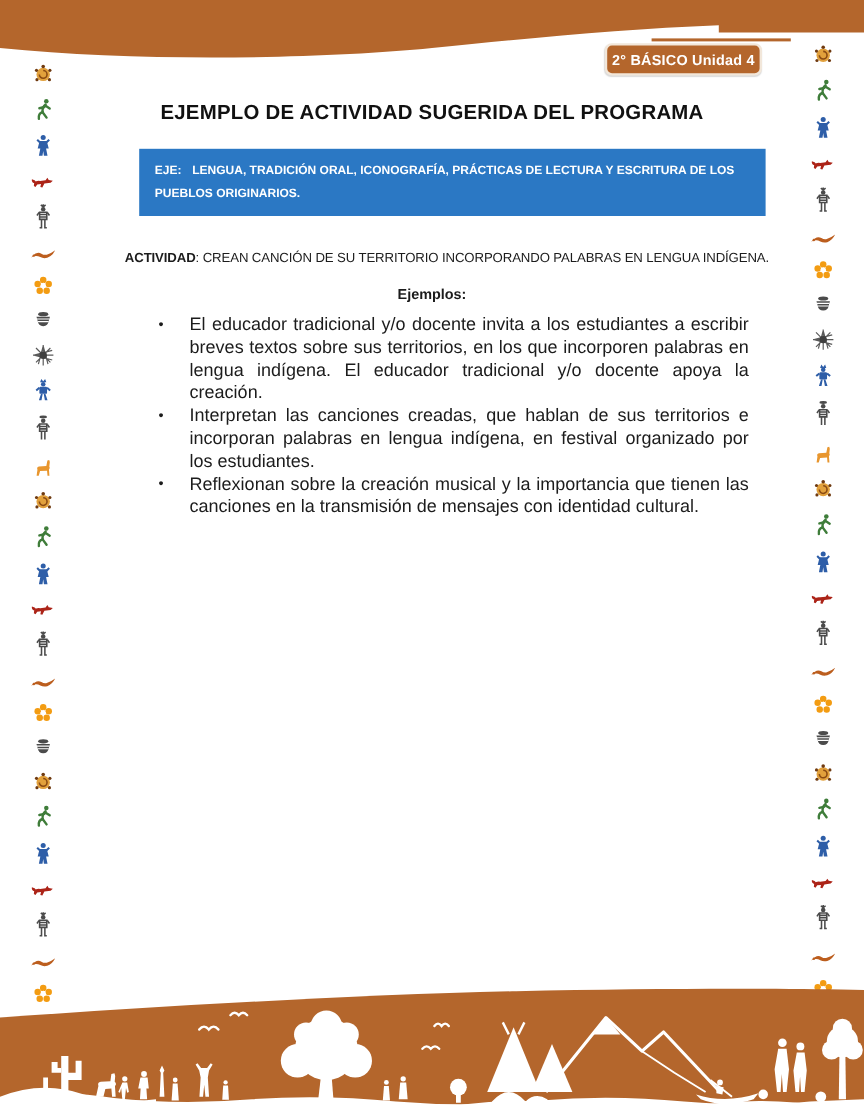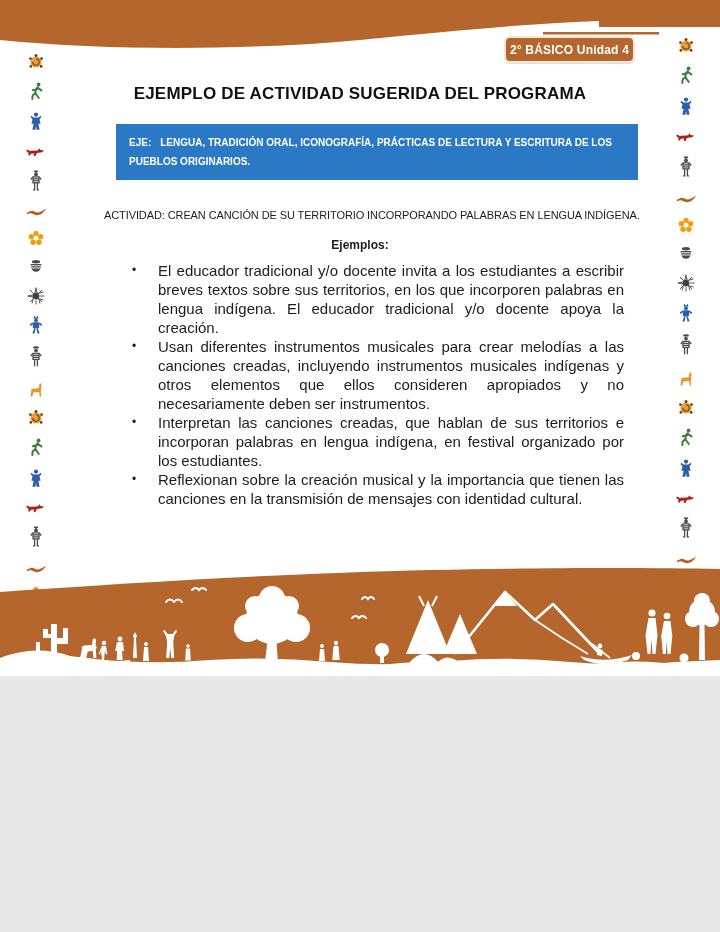--- a/index.html
+++ b/index.html
@@ -5,21 +5,21 @@
   :root{
     --orange:#B4662C;
     --blue:#2B78C4;
     --badge-border:#F2E7DA;
     --ink:#1C1C1C;
   }
   *{margin:0;padding:0;box-sizing:border-box;}
   html,body{background:#e8e8e8;}
   .page{
     position:relative;
-    width:720px;height:676px;
+    width:720px;height:932px;
     background:#ffffff;
     overflow:hidden;
     font-family:"Liberation Sans", sans-serif;
     color:var(--ink);
     margin:0 auto;
   }
   
   .header-svg{position:absolute;top:0;left:0;display:block;}
   .unit-badge{
     position:absolute;top:36px;left:504px;
@@ -51,21 +51,21 @@
     margin-left:20px;width:522px;
     background:var(--blue);
     color:#fff;font-weight:bold;font-size:10px;
     line-height:19px;padding:9px 13px;min-height:56px;
   }
   .eje-box .lbl{margin-right:9px;}
   .actividad{
     margin:29px 0 0 8px;font-size:11px;white-space:nowrap;
     letter-spacing:-.1px;
   }
-  .actividad b{font-weight:normal;text-align:right;}
+  .actividad b{font-weight:bold;text-align:right;}
   .ejemplos-label{margin:17px 0 0 0;font-size:12px;font-weight:bold;text-align:center;}
   .ejemplos-list{
     margin-top:9px;list-style:none;
   }
   .ejemplos-list li{
     position:relative;padding-left:62px;width:528px;
     font-size:15px;line-height:19px;text-align:justify;
   }
   .ejemplos-list li::before{
     content:"\2022";position:absolute;left:36px;top:0;
@@ -627,21 +627,20 @@
     </div>
 
     <p class="actividad">
       <b>ACTIVIDAD</b><span>: CREAN CANCIÓN DE SU TERRITORIO INCORPORANDO PALABRAS EN LENGUA INDÍGENA.</span>
     </p>
 
     <p class="ejemplos-label">Ejemplos:</p>
 
     <ul class="ejemplos-list" id="ejemplos-list">
         <li>El educador tradicional y/o docente invita a los estudiantes a escribir breves textos sobre sus territorios, en los que incorporen palabras en lengua indígena. El educador tradicional y/o docente apoya la creación.</li>
-        <li>Usan diferentes instrumentos musicales para crear melodías a las canciones creadas, incluyendo instrumentos musicales indígenas y otros elementos que ellos consideren apropiados y no necesariamente deben ser instrumentos.</li>
         <li>Interpretan las canciones creadas, que hablan de sus territorios e incorporan palabras en lengua indígena, en festival organizado por los estudiantes.</li>
         <li>Reflexionan sobre la creación musical y la importancia que tienen las canciones en la transmisión de mensajes con identidad cultural.</li>
       </ul>
   </div>
 
   <svg class="footer-svg" width="720" height="110" viewBox="0 0 720 110" aria-hidden="true">
 
     <path fill="#B4662C" d="M0 26 C140 16 300 7 430 4 C550 1.5 650 1.5 720 3 L720 110 L0 110 Z"></path>
     <g fill="#ffffff" stroke="none">
 

